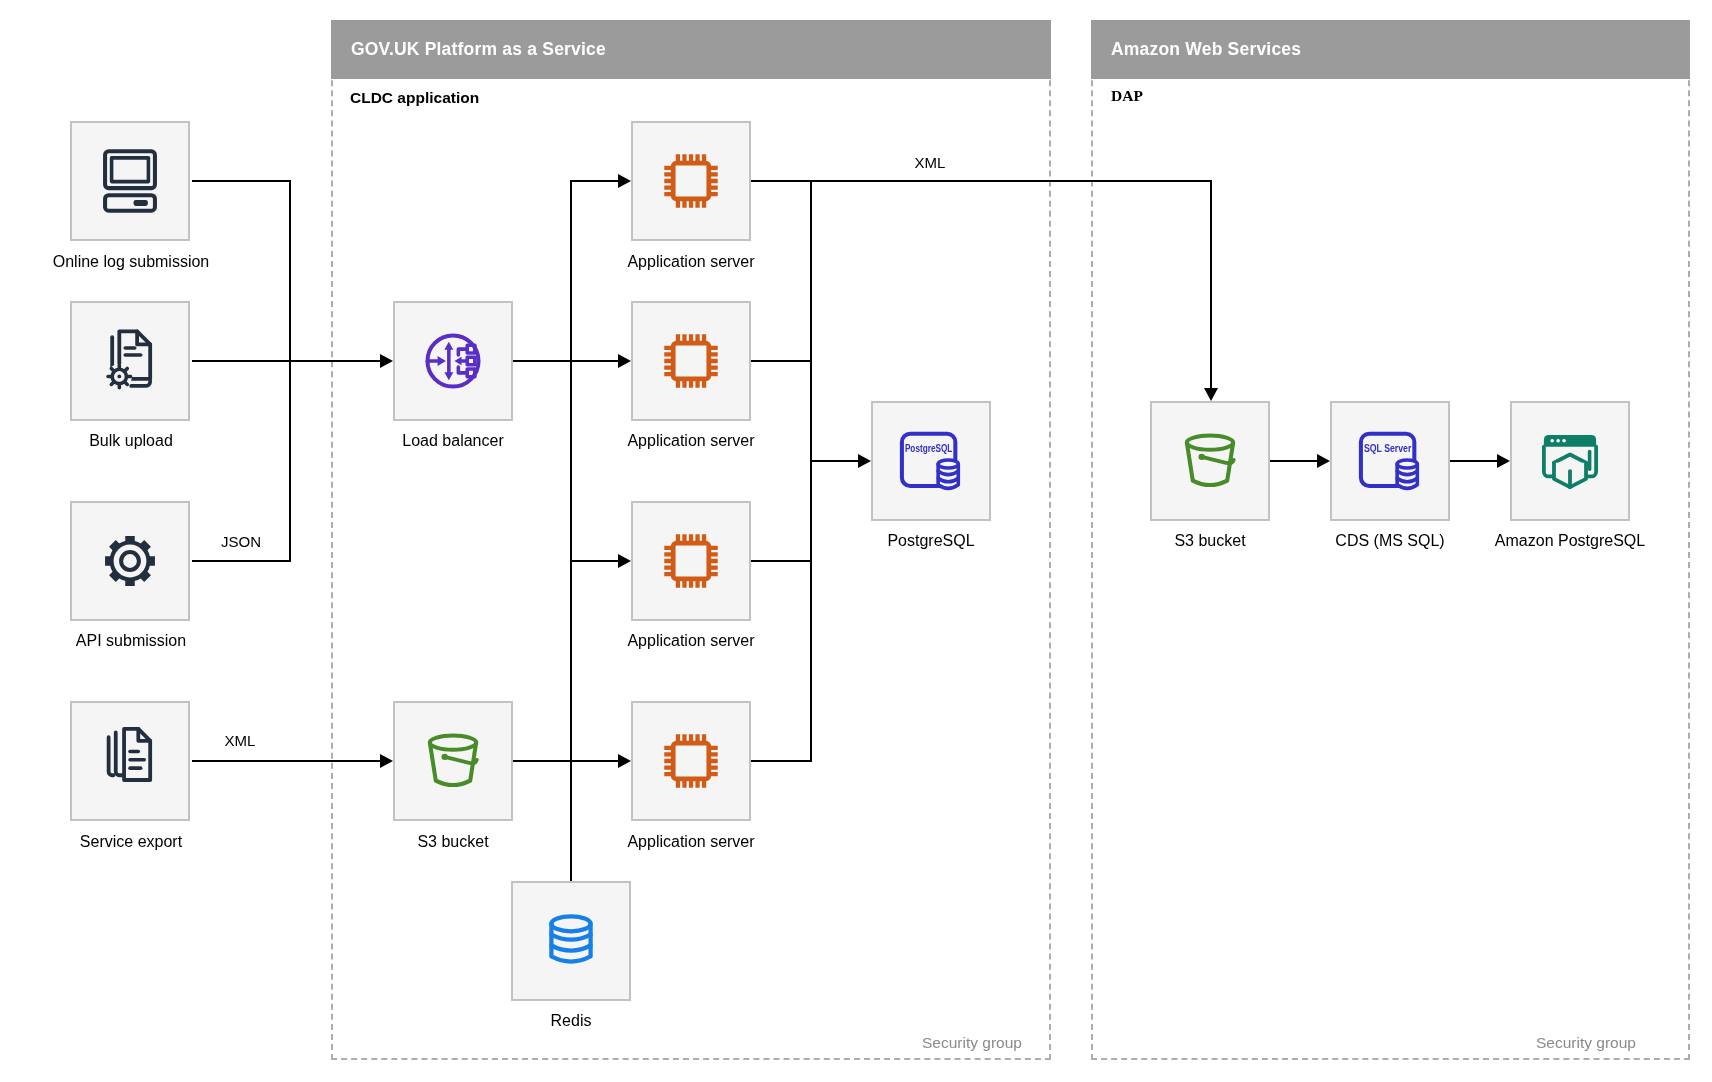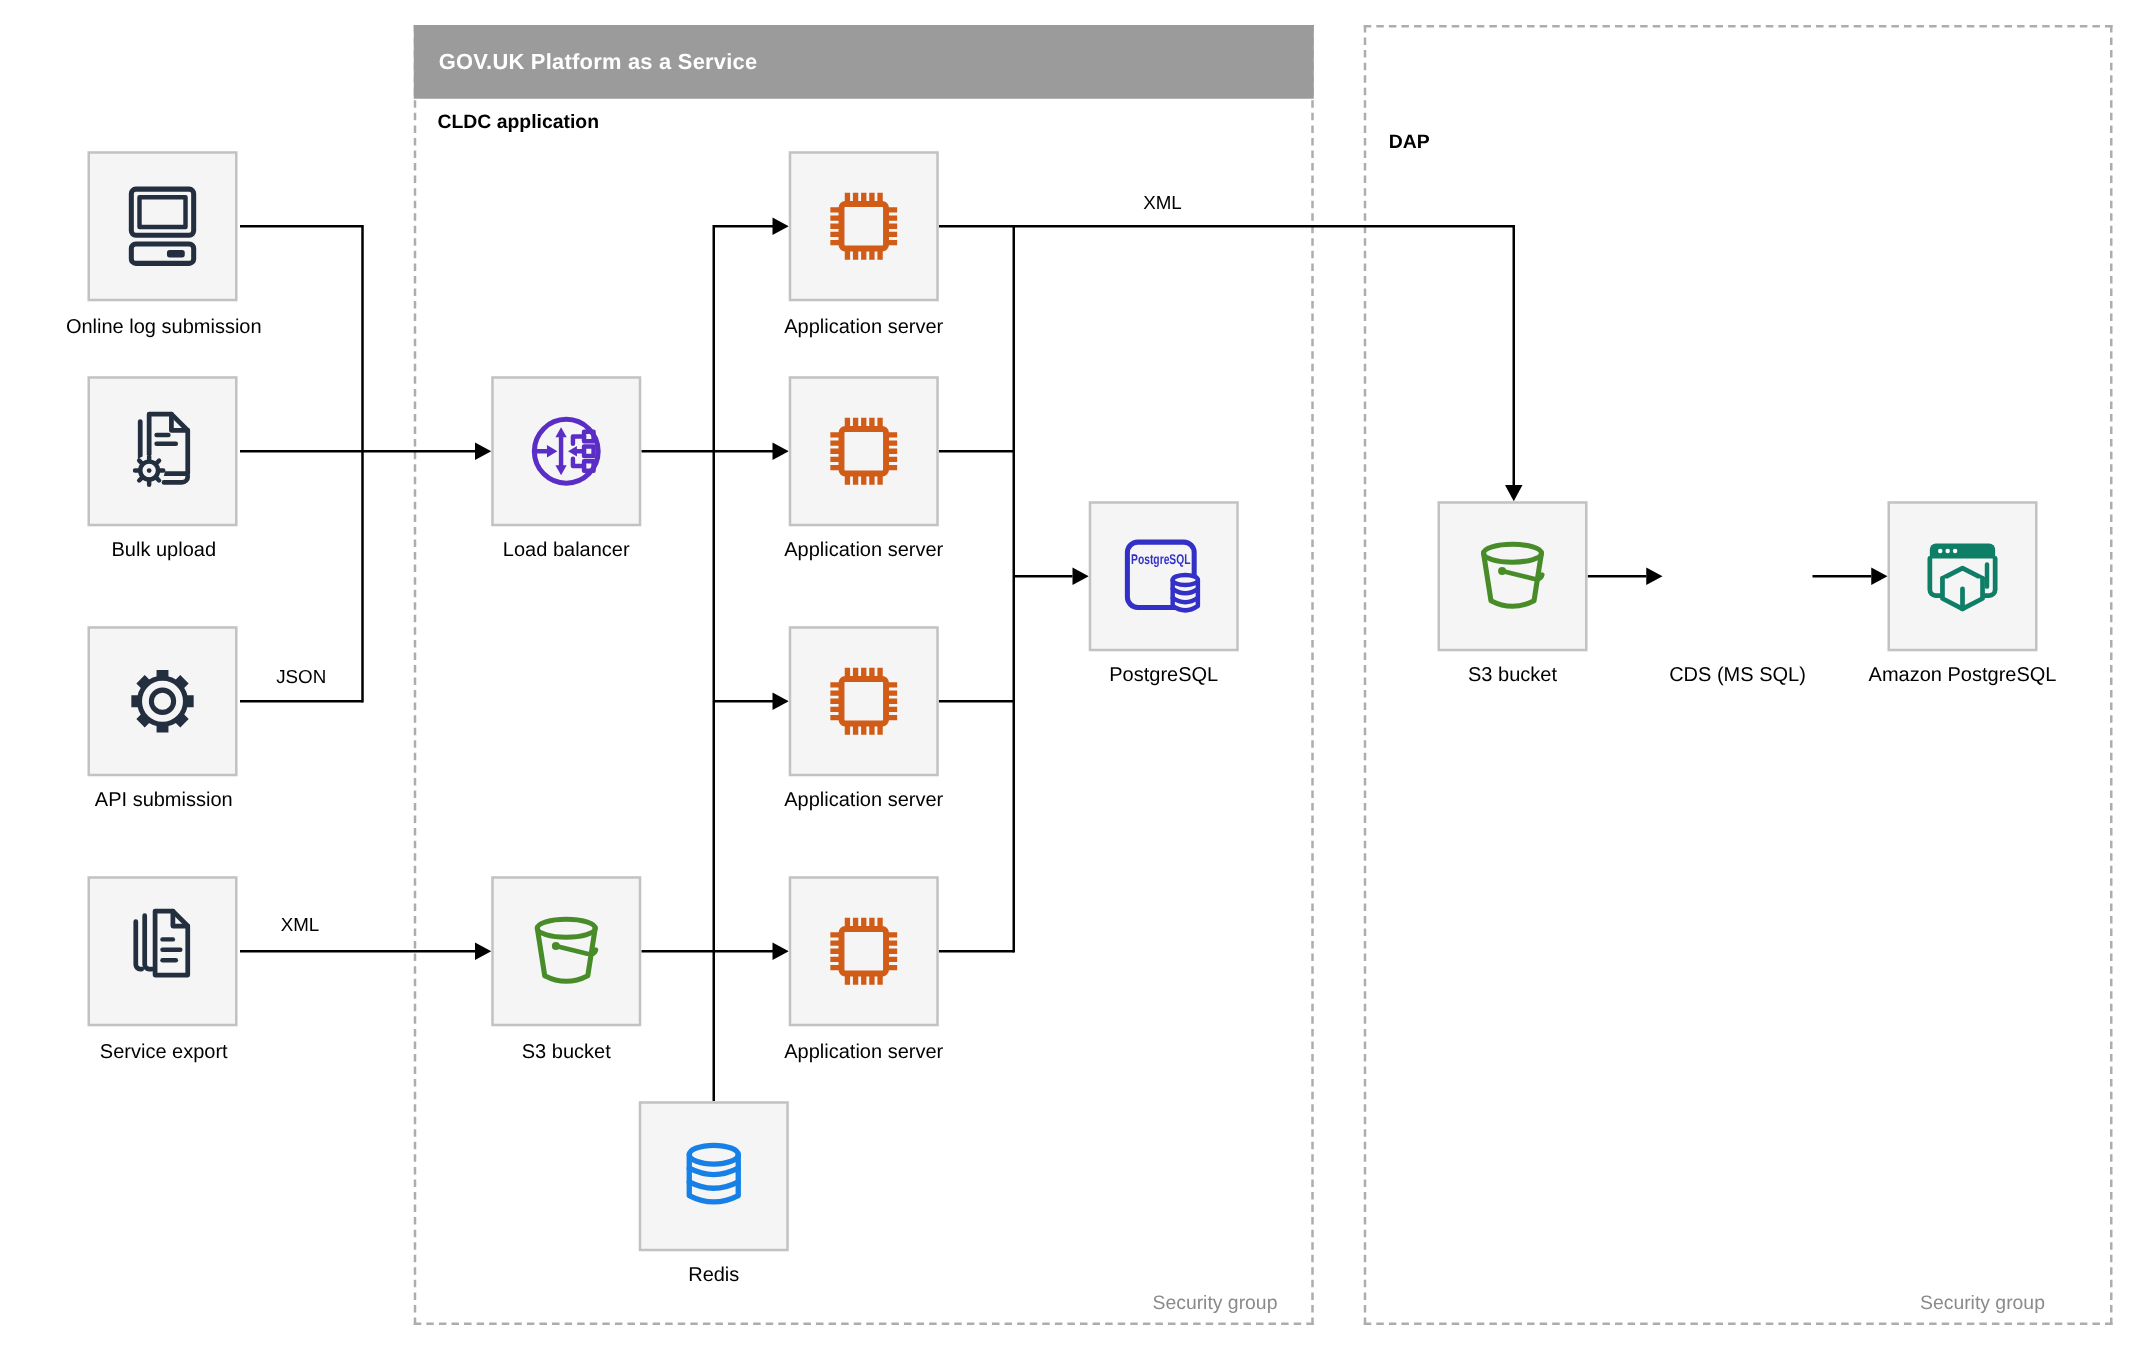--- a/index.html
+++ b/index.html
@@ -54,23 +54,26 @@
 <body>
 
 <div id="canvas">
 
   <div class="container" style="left:331px;top:20px;width:720px;height:1040px;"></div>
   <div class="container" style="left:1091px;top:20px;width:599px;height:1040px;"></div>
 
   <div class="zone-header" style="left:331px;top:20px;width:720px;height:59px;">
     <span>GOV.UK Platform as a Service</span>
   </div>
+  <div class="zone-header" style="left:1091px;top:20px;width:599px;height:59px;">
+    <span>Amazon Web Services</span>
+  </div>
 
   <div class="zone-subtitle" style="left:350px;top:89px;">CLDC application</div>
-  <div class="zone-subtitle" style="left:1111px;top:105px;">DAP</div>
+  <div class="zone-subtitle" style="left:1111px;top:87px;font-family:Liberation Serif, serif;">DAP</div>
 
   <div class="zone-footer" style="left:922px;top:1034px;">Security group</div>
   <div class="zone-footer" style="left:1536px;top:1034px;">Security group</div>
 
   <div class="hl" style="left:192px;top:180px;width:98px;"></div>
   <div class="hl" style="left:192px;top:360px;width:189px;"></div>
   <div class="hl" style="left:192px;top:560px;width:98px;"></div>
   <div class="hl" style="left:192px;top:760px;width:189px;"></div>
   <div class="hl" style="left:513px;top:360px;width:58px;"></div>
   <div class="hl" style="left:571px;top:180px;width:48px;"></div>
@@ -264,20 +267,32 @@
   <div class="node" style="left:1150px;top:401px;">
     <svg width="76" height="76" viewBox="0 0 64 64" class="ico" style="stroke:var(--green-icon);">
       <ellipse cx="32" cy="16.5" rx="19.5" ry="6" stroke-width="3.4"></ellipse>
       <path d="M12.5 16.5 L17.5 48.5 q14.5 7.5 29 0 L51.5 16.5" stroke-width="3.4"></path>
       <path d="M25 28.5 L45.5 33.5 q5.5 1.5 6.5 -2.5" stroke-width="3.2"></path>
       <circle cx="25" cy="28.5" r="2.7" fill="var(--green-icon)" stroke="none"></circle>
     </svg>
   </div>
   <div class="node-label" style="left:1210px;top:532px;">S3 bucket</div>
 
+  <div class="node" style="left:1330px;top:401px;">
+    <svg width="76" height="76" viewBox="0 0 64 64" class="ico" style="stroke:var(--indigo-icon);">
+      <rect x="7.5" y="9" width="45" height="44" rx="7" stroke-width="3.4"></rect>
+      <text x="30" y="24" text-anchor="middle" font-size="9.5" font-weight="bold" textLength="40" lengthAdjust="spacingAndGlyphs" fill="var(--indigo-icon)" stroke="none">SQL Server</text>
+      <g stroke-width="3">
+        <path d="M38 34.5 v17.5 q8.5 6 17 0 V34.5" fill="var(--box-fill)"></path>
+        <path d="M38 40.5 q8.5 6 17 0" fill="none"></path>
+        <path d="M38 46.5 q8.5 6 17 0" fill="none"></path>
+        <ellipse cx="46.5" cy="34.5" rx="8.5" ry="3.4" fill="var(--box-fill)"></ellipse>
+      </g>
+    </svg>
+  </div>
   <div class="node-label" style="left:1390px;top:532px;text-align:right;">CDS (MS SQL)</div>
 
   <div class="node" style="left:1510px;top:401px;">
     <svg width="76" height="76" viewBox="0 0 64 64" class="ico" style="stroke:var(--teal-icon);">
       <path d="M14 10 h36 a4 4 0 0 1 4 4 v6 h-44 v-6 a4 4 0 0 1 4 -4 z" fill="var(--teal-icon)" stroke="none"></path>
       <circle cx="17" cy="15" r="1.5" fill="#ffffff" stroke="none"></circle>
       <circle cx="22" cy="15" r="1.5" fill="#ffffff" stroke="none"></circle>
       <circle cx="27" cy="15" r="1.5" fill="#ffffff" stroke="none"></circle>
       <path d="M10 20 v21 a4 4 0 0 0 4 4 h3" stroke-width="3.2"></path>
       <path d="M54 20 v21 a4 4 0 0 1 -4 4 h-3" stroke-width="3.2"></path>

